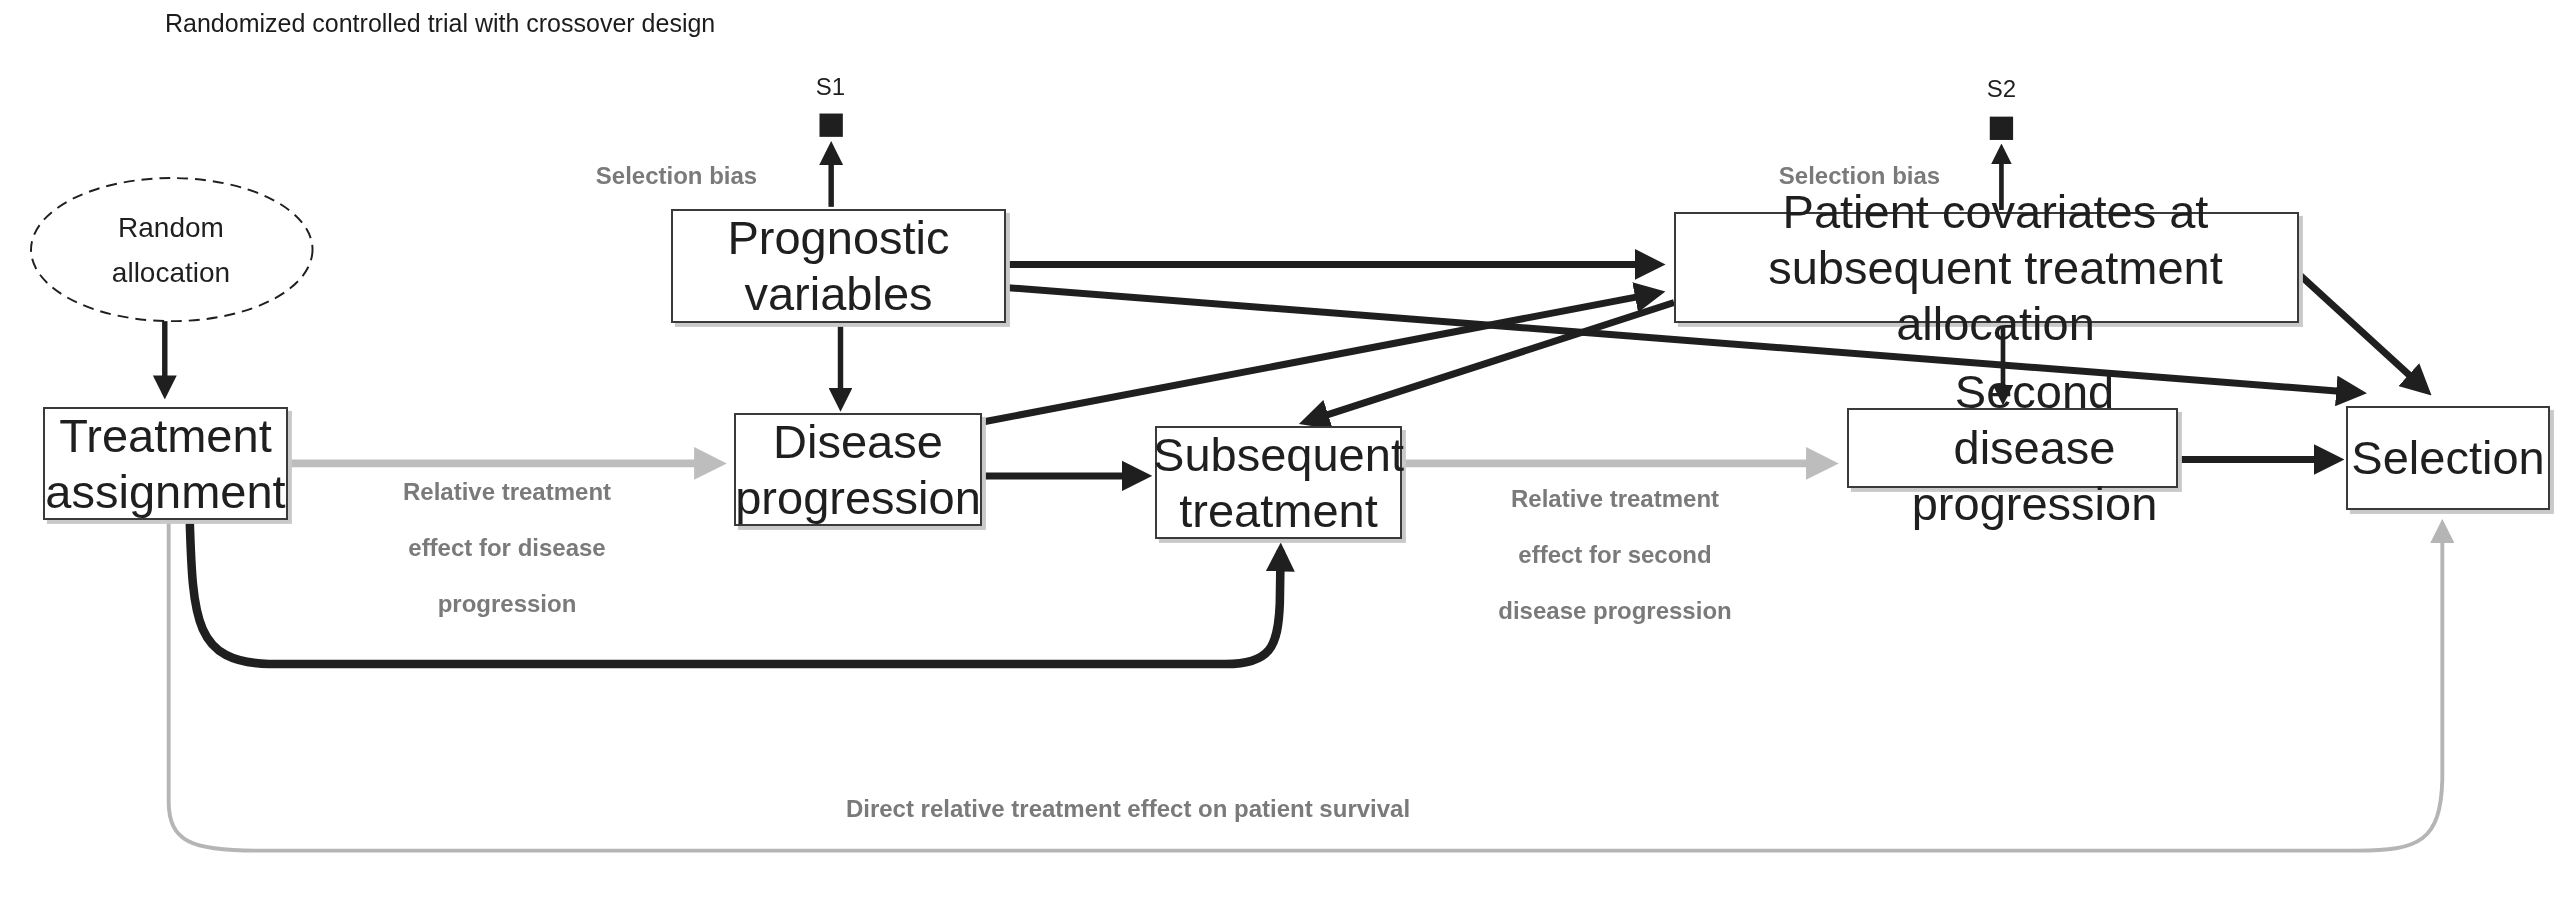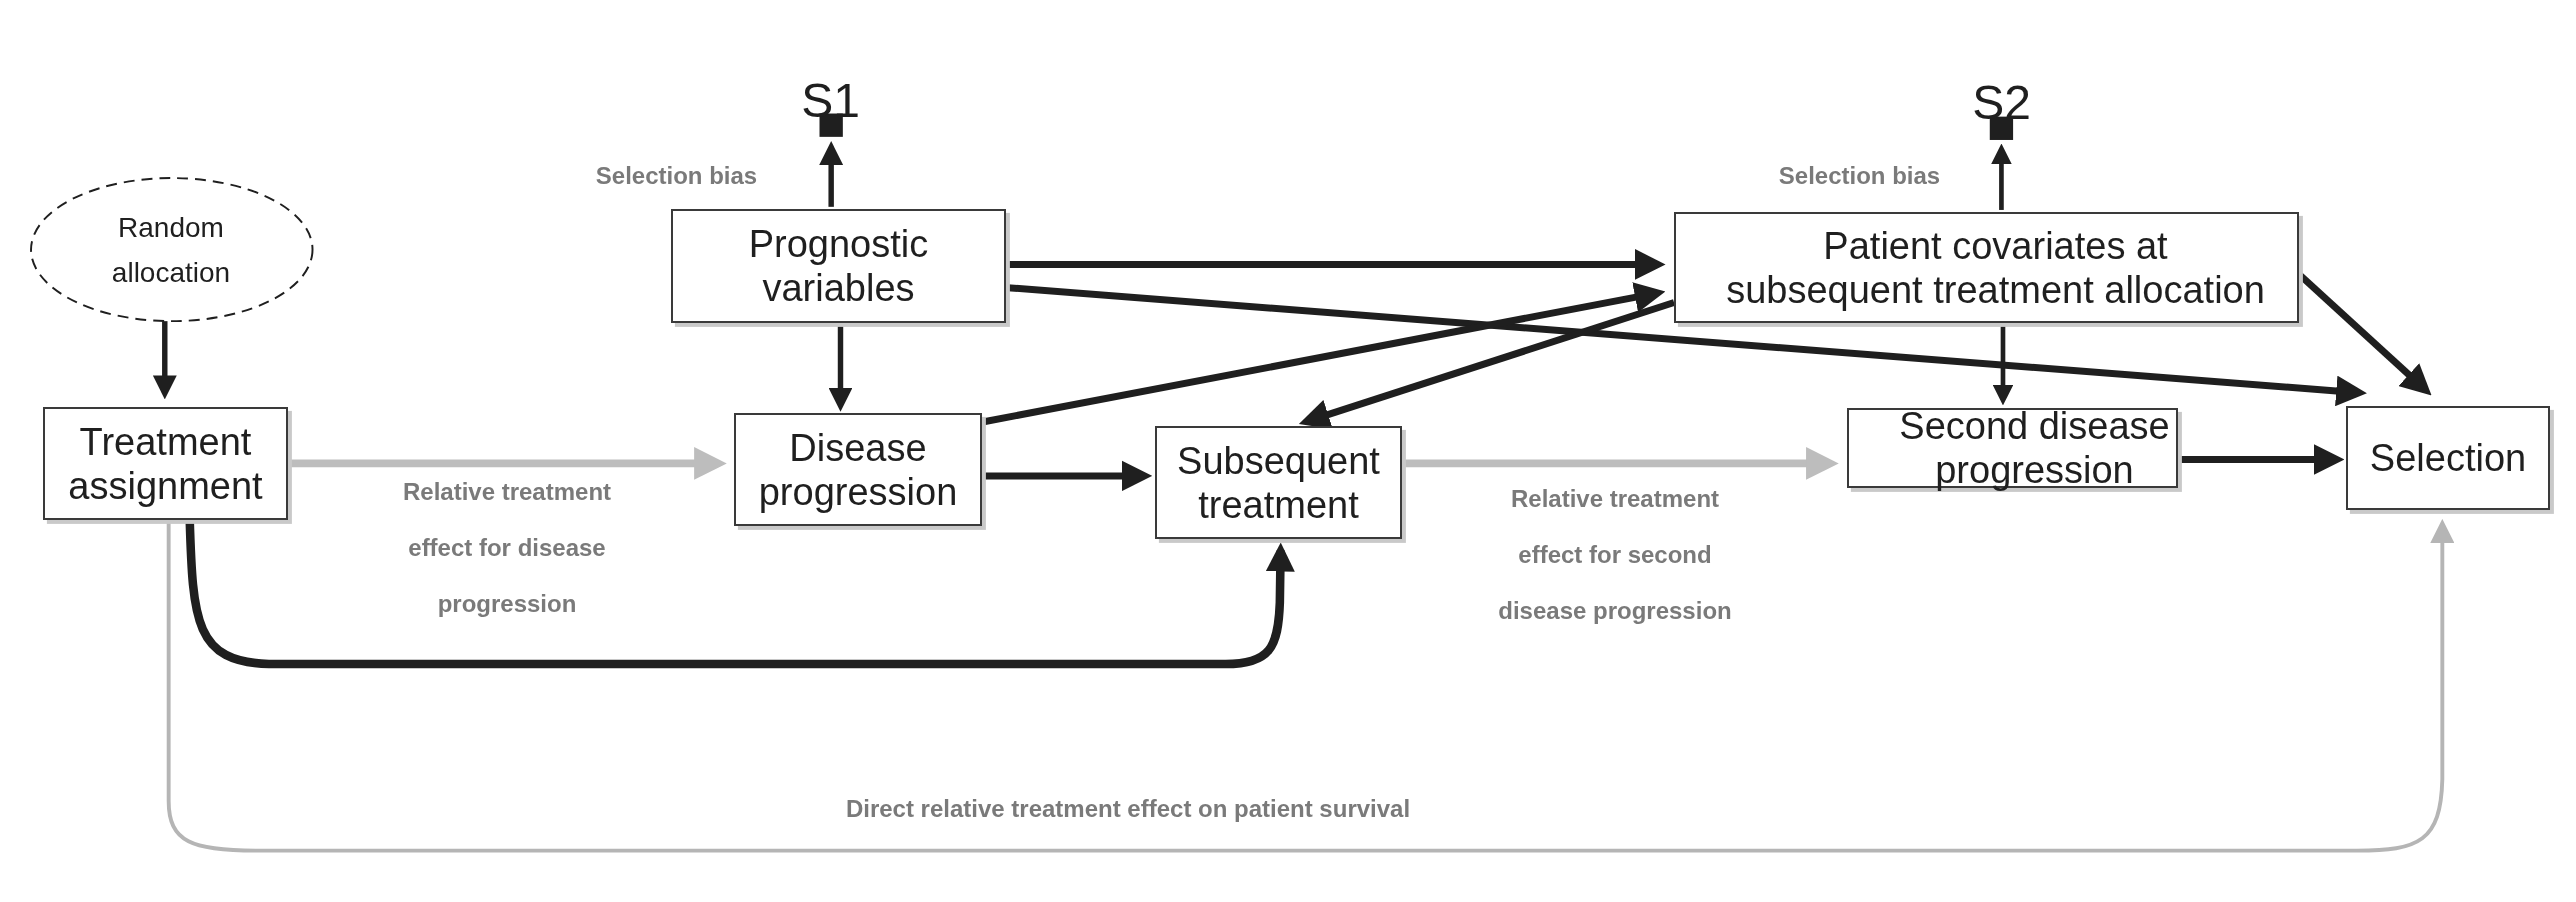--- a/index.html
+++ b/index.html
@@ -11,25 +11,25 @@
     --shadow:#c9c9c9;
   }
   html,body{margin:0;padding:0;background:#ffffff;}
   body{width:2576px;height:902px;position:relative;overflow:hidden;
        font-family:"Liberation Sans", sans-serif;}
   .stage{position:absolute;left:0;top:0;width:2576px;height:902px;}
   svg.edges{position:absolute;left:0;top:0;}
   .title{position:absolute;left:165px;top:9.3px;font-size:25px;color:#1c1c1c;white-space:nowrap;}
   .box{position:absolute;box-sizing:border-box;border:2.3px solid var(--box-border);
        background:#ffffff;display:flex;align-items:center;justify-content:center;
-       text-align:center;font-size:38px;line-height:44px;color:var(--ink);
+       text-align:center;font-size:47px;line-height:56px;color:var(--ink);
        white-space:pre-line;box-shadow:3.9px 3.9px 0 var(--shadow);}
   .ellipse-text{position:absolute;display:flex;align-items:center;justify-content:center;
        text-align:center;font-size:28px;line-height:45px;color:var(--ink);white-space:pre-line;}
-  .s-label{position:absolute;width:109px;text-align:center;font-size:48px;color:var(--ink);}
+  .s-label{position:absolute;width:109px;text-align:center;font-size:24px;color:var(--ink);}
   .gnote{position:absolute;color:var(--gray-text);font-weight:bold;text-align:center;
        font-size:24px;line-height:56px;white-space:pre-line;}
   .gnote.single{line-height:40px;}
   .edge-black{stroke:var(--ink);fill:none;}
   .edge-gray{stroke:var(--gray-arrow);fill:none;}
   .edge-grayline{stroke:var(--gray-line);fill:none;}
   .mk-black{fill:var(--ink);}
   .mk-gray{fill:var(--gray-arrow);}
   .mk-grayline{fill:var(--gray-line);}
   .s-square{fill:var(--ink);}
@@ -87,20 +87,21 @@
     <path d="M1256 544 L2130 377" stroke-width="9" class="edge-black" marker-end="url(#ah-black)"></path>
 
     <path d="M2152 389 L1680 542" stroke-width="9" class="edge-black" marker-end="url(#ah-black)"></path>
 
     <path d="M2955 352 L3118 501" stroke-width="9" class="edge-black" marker-end="url(#ah-black)"></path>
 
     <rect x="1053" y="146" width="30" height="30" class="s-square"></rect>
     <rect x="2558" y="150" width="30" height="30" class="s-square"></rect>
   </svg>
 
+  <div class="title">Randomized controlled trial with crossover design</div>
 
   <div class="ellipse-text" style="left:31px;top:179px;width:280px;height:142px;">Random
 allocation</div>
 
   <div class="box" style="left:43px;top:407px;width:245px;height:113px;">Treatment
 assignment</div>
 
   <div class="box" style="left:671px;top:209px;width:335px;height:114px;">Prognostic
 variables</div>
 

